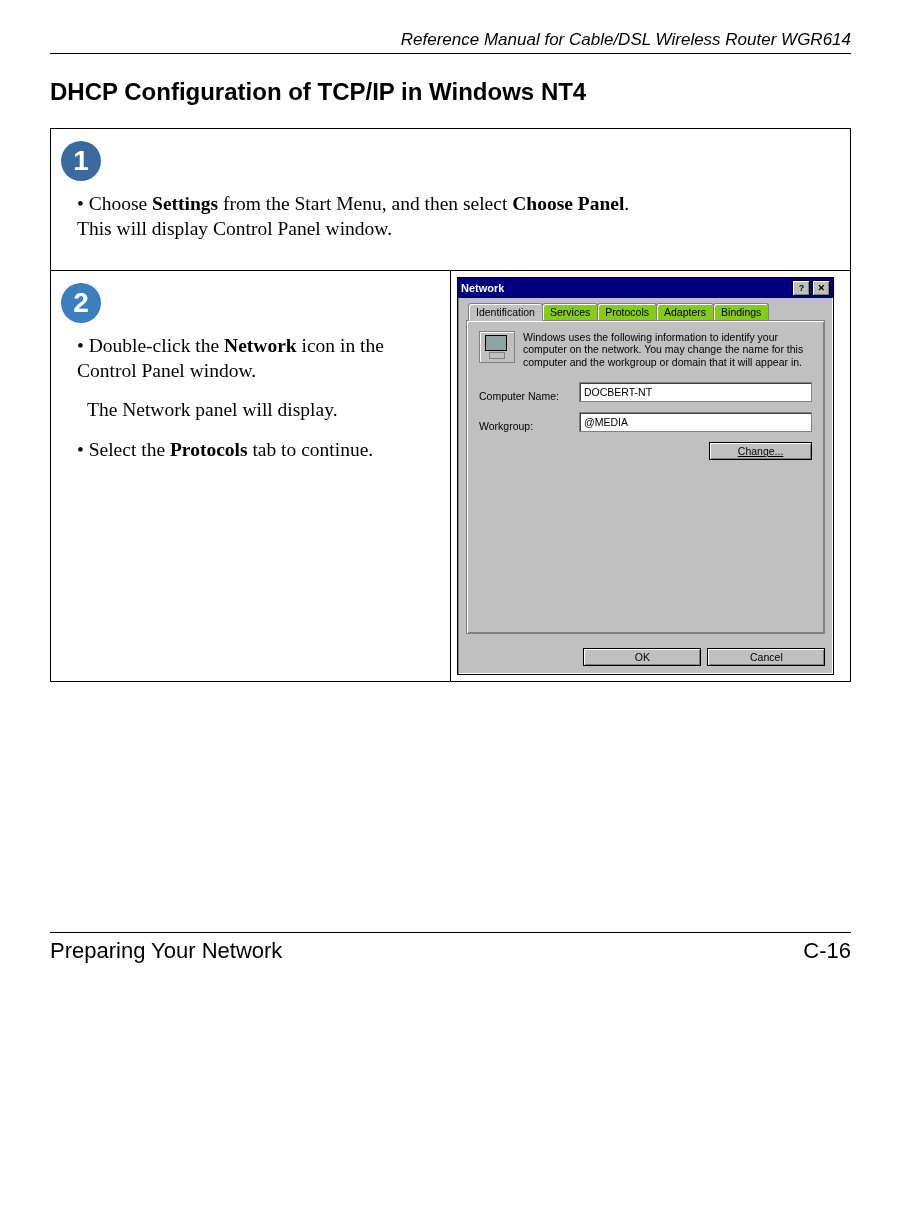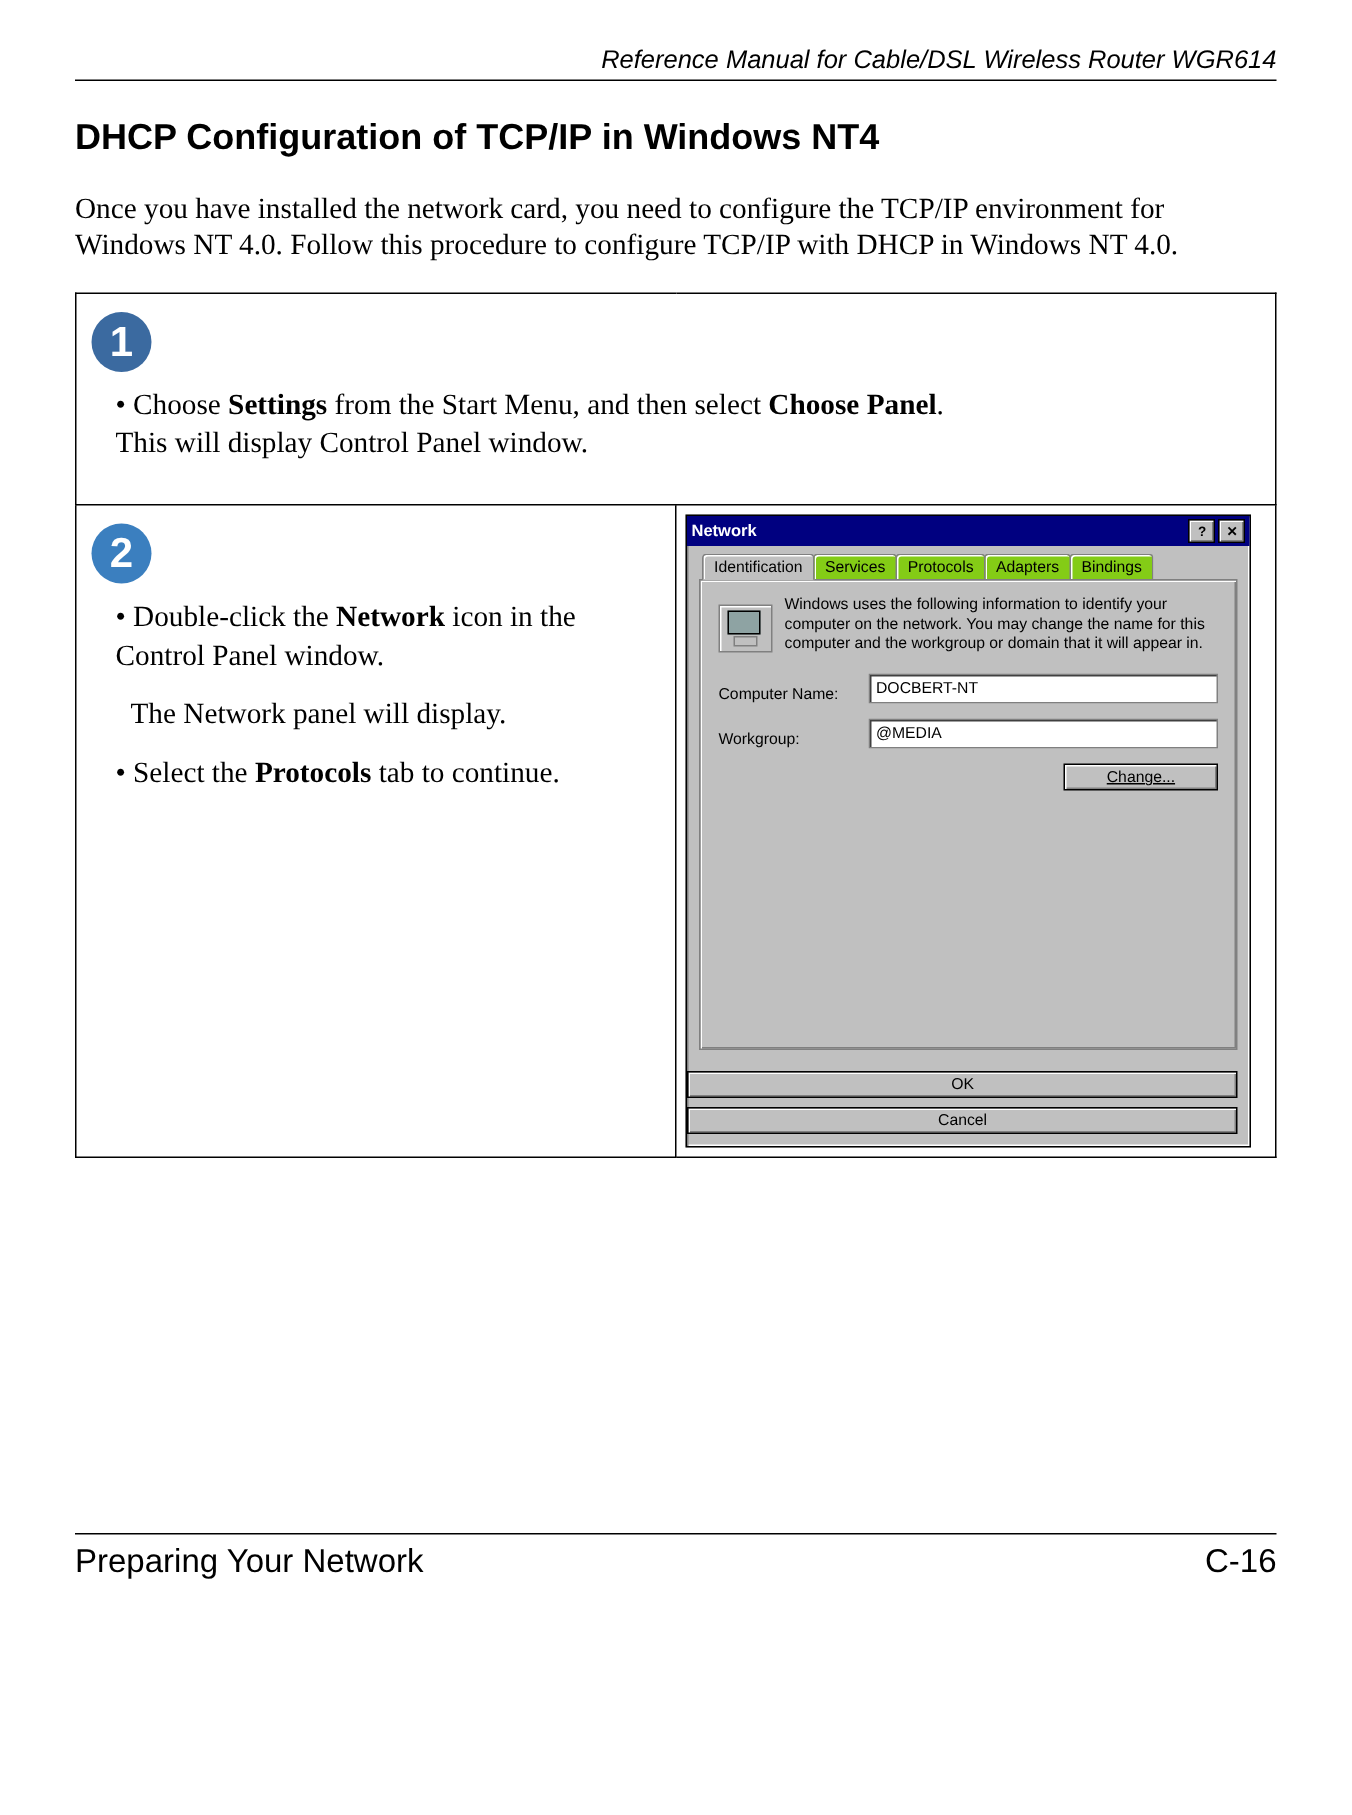--- a/index.html
+++ b/index.html
@@ -126,21 +126,21 @@
     position:relative;
   }
   .tabpanel {
     border: 1px solid #808080;
     box-shadow: 1px 1px 0 #fff inset, -1px -1px 0 #808080 inset;
     background:#c0c0c0;
     padding: 10px 12px 12px 12px;
     min-height: 290px;
     position:relative;
   }
-  .topinfo { display:flex; gap:8px; align-items:flex-end; margin-bottom:14px;}
+  .topinfo { display:flex; gap:8px; align-items:flex-start; margin-bottom:14px;}
   .compicon {
     width:34px; height:30px; background:#c0c0c0;
     border:1px solid #808080; box-shadow: 1px 1px 0 #fff inset;
     position:relative;
   }
   .compicon::before{
     content:""; position:absolute; left:5px; top:3px; width:20px; height:14px;
     background:#8ea3a3; border:1px solid #000;
   }
   .compicon::after{
@@ -156,41 +156,40 @@
     padding: 2px 4px; font-size:10.5px; height:14px; line-height:14px;
   }
   .btn3d {
     background:#c0c0c0; border:1px solid #000;
     box-shadow: 1px 1px 0 #fff inset, -1px -1px 0 #808080 inset;
     padding: 2px 28px; font-size:10.5px; cursor:default;
     display:inline-block; text-align:center;
   }
   .change-row { text-align:right; margin-top:4px;}
   .dlg-buttons {
-    display:flex; justify-content:flex-end; gap:6px; padding: 6px 8px 8px 0; flex-direction: column;
+    display:flex; justify-content:flex-end; gap:6px; padding: 6px 8px 8px 0;
   }
   .footer {
     border-top: 1.5px solid #000;
     margin-top: 250px;
     padding-top: 5px;
     display:flex; justify-content:space-between;
     font-family: Arial, Helvetica, sans-serif;
     font-size: 22px;
   }
 </style>
 </head>
 <body>
 
 <div class="page">
 
   <div class="header-line">Reference Manual for Cable/DSL Wireless Router WGR614</div>
 
   <h2 class="section-title">DHCP Configuration of TCP/IP in Windows NT4</h2>
 
-  <p class="intro">Once you have installed the network card, you need to configure the TCP/IP environment for Windows NT 4.0. Follow this procedure to configure TCP/IP with DHCP in Windows NT 4.0.</p>
 
   <table class="steps">
     <tbody>
         <tr>
       <td colspan="2">
         <div class="step-badge">1</div>
         <div class="step-body">
           <p class="bullet">
             <span>Choose </span><span class="bold">Settings</span><span> from the Start Menu, and then select </span><span class="bold">Choose Panel</span><span>.</span><br>
             <span style="margin-left:0;text-align:right;">This will display Control Panel window.</span>

